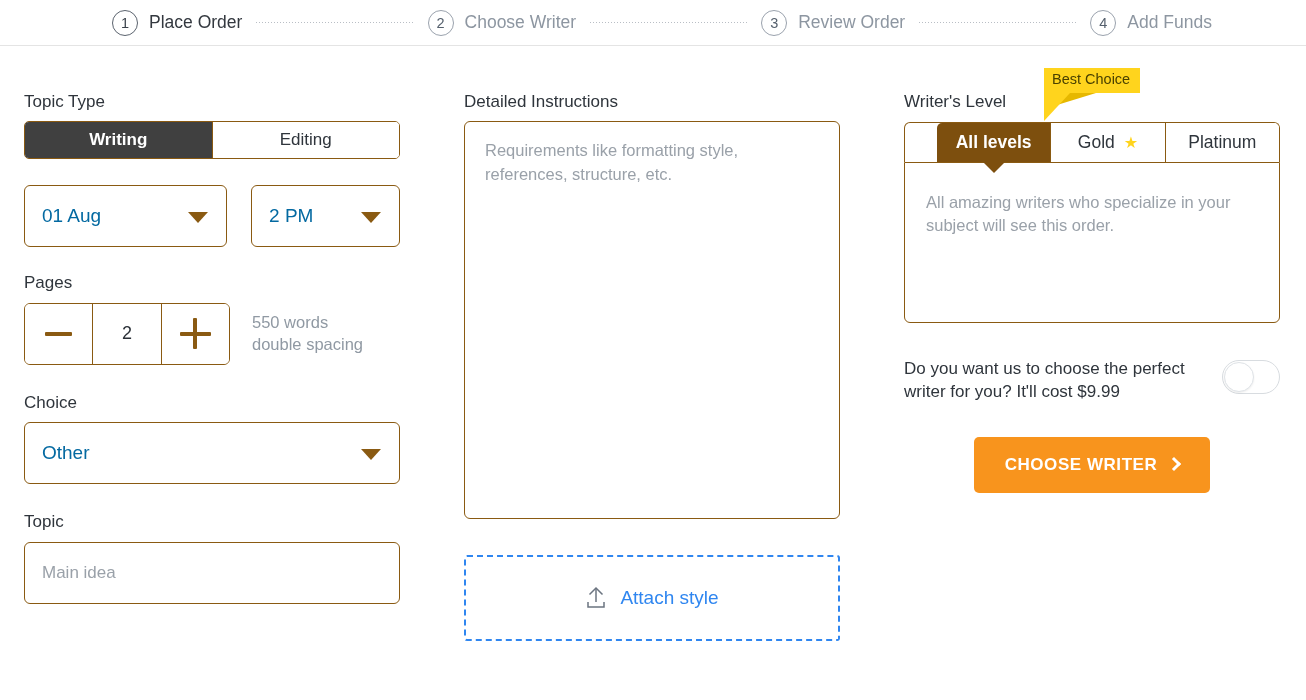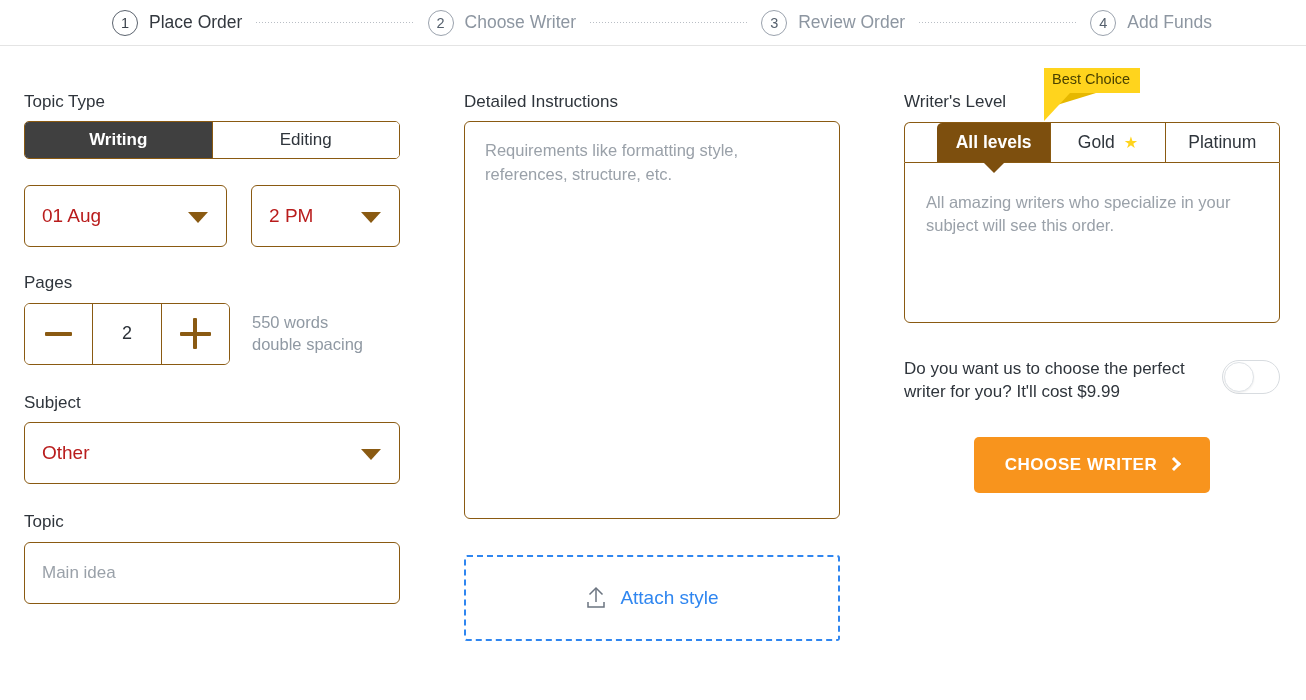--- a/index.html
+++ b/index.html
@@ -93,21 +93,21 @@
   .select-row { display: flex; gap: 24px; }
   .select {
     position: relative;
     height: 62px;
     border: 1px solid #8a5a12;
     border-radius: 6px;
     background: #fff;
     display: flex; align-items: center;
     padding-left: 17px;
     font-size: 19px;
-    color: #b91c1c;
+    color: #0369a1;
     cursor: pointer;
   }
   .select .caret {
     position: absolute; right: 18px; top: 50%;
     margin-top: -4px;
     width: 0; height: 0;
     border-left: 10px solid transparent;
     border-right: 10px solid transparent;
     border-top: 11px solid #8a5a12;
   }
@@ -405,21 +405,21 @@
       </div>
     </div>
     <div class="pages-note">
       <div>550 words</div>
       <div>double spacing</div>
     </div>
   </div>
 
   <div class="gap-28"></div>
 
-  <div class="field-label">Subject</div>
+  <div class="field-label">Choice</div>
   <div class="select" style="width:376px">
     <span>Other</span>
     <span class="caret"></span>
   </div>
 
   <div class="gap-28"></div>
 
   <div class="field-label">Topic</div>
   <input class="text-input" type="text" placeholder="Main idea" style="">
 </div>

